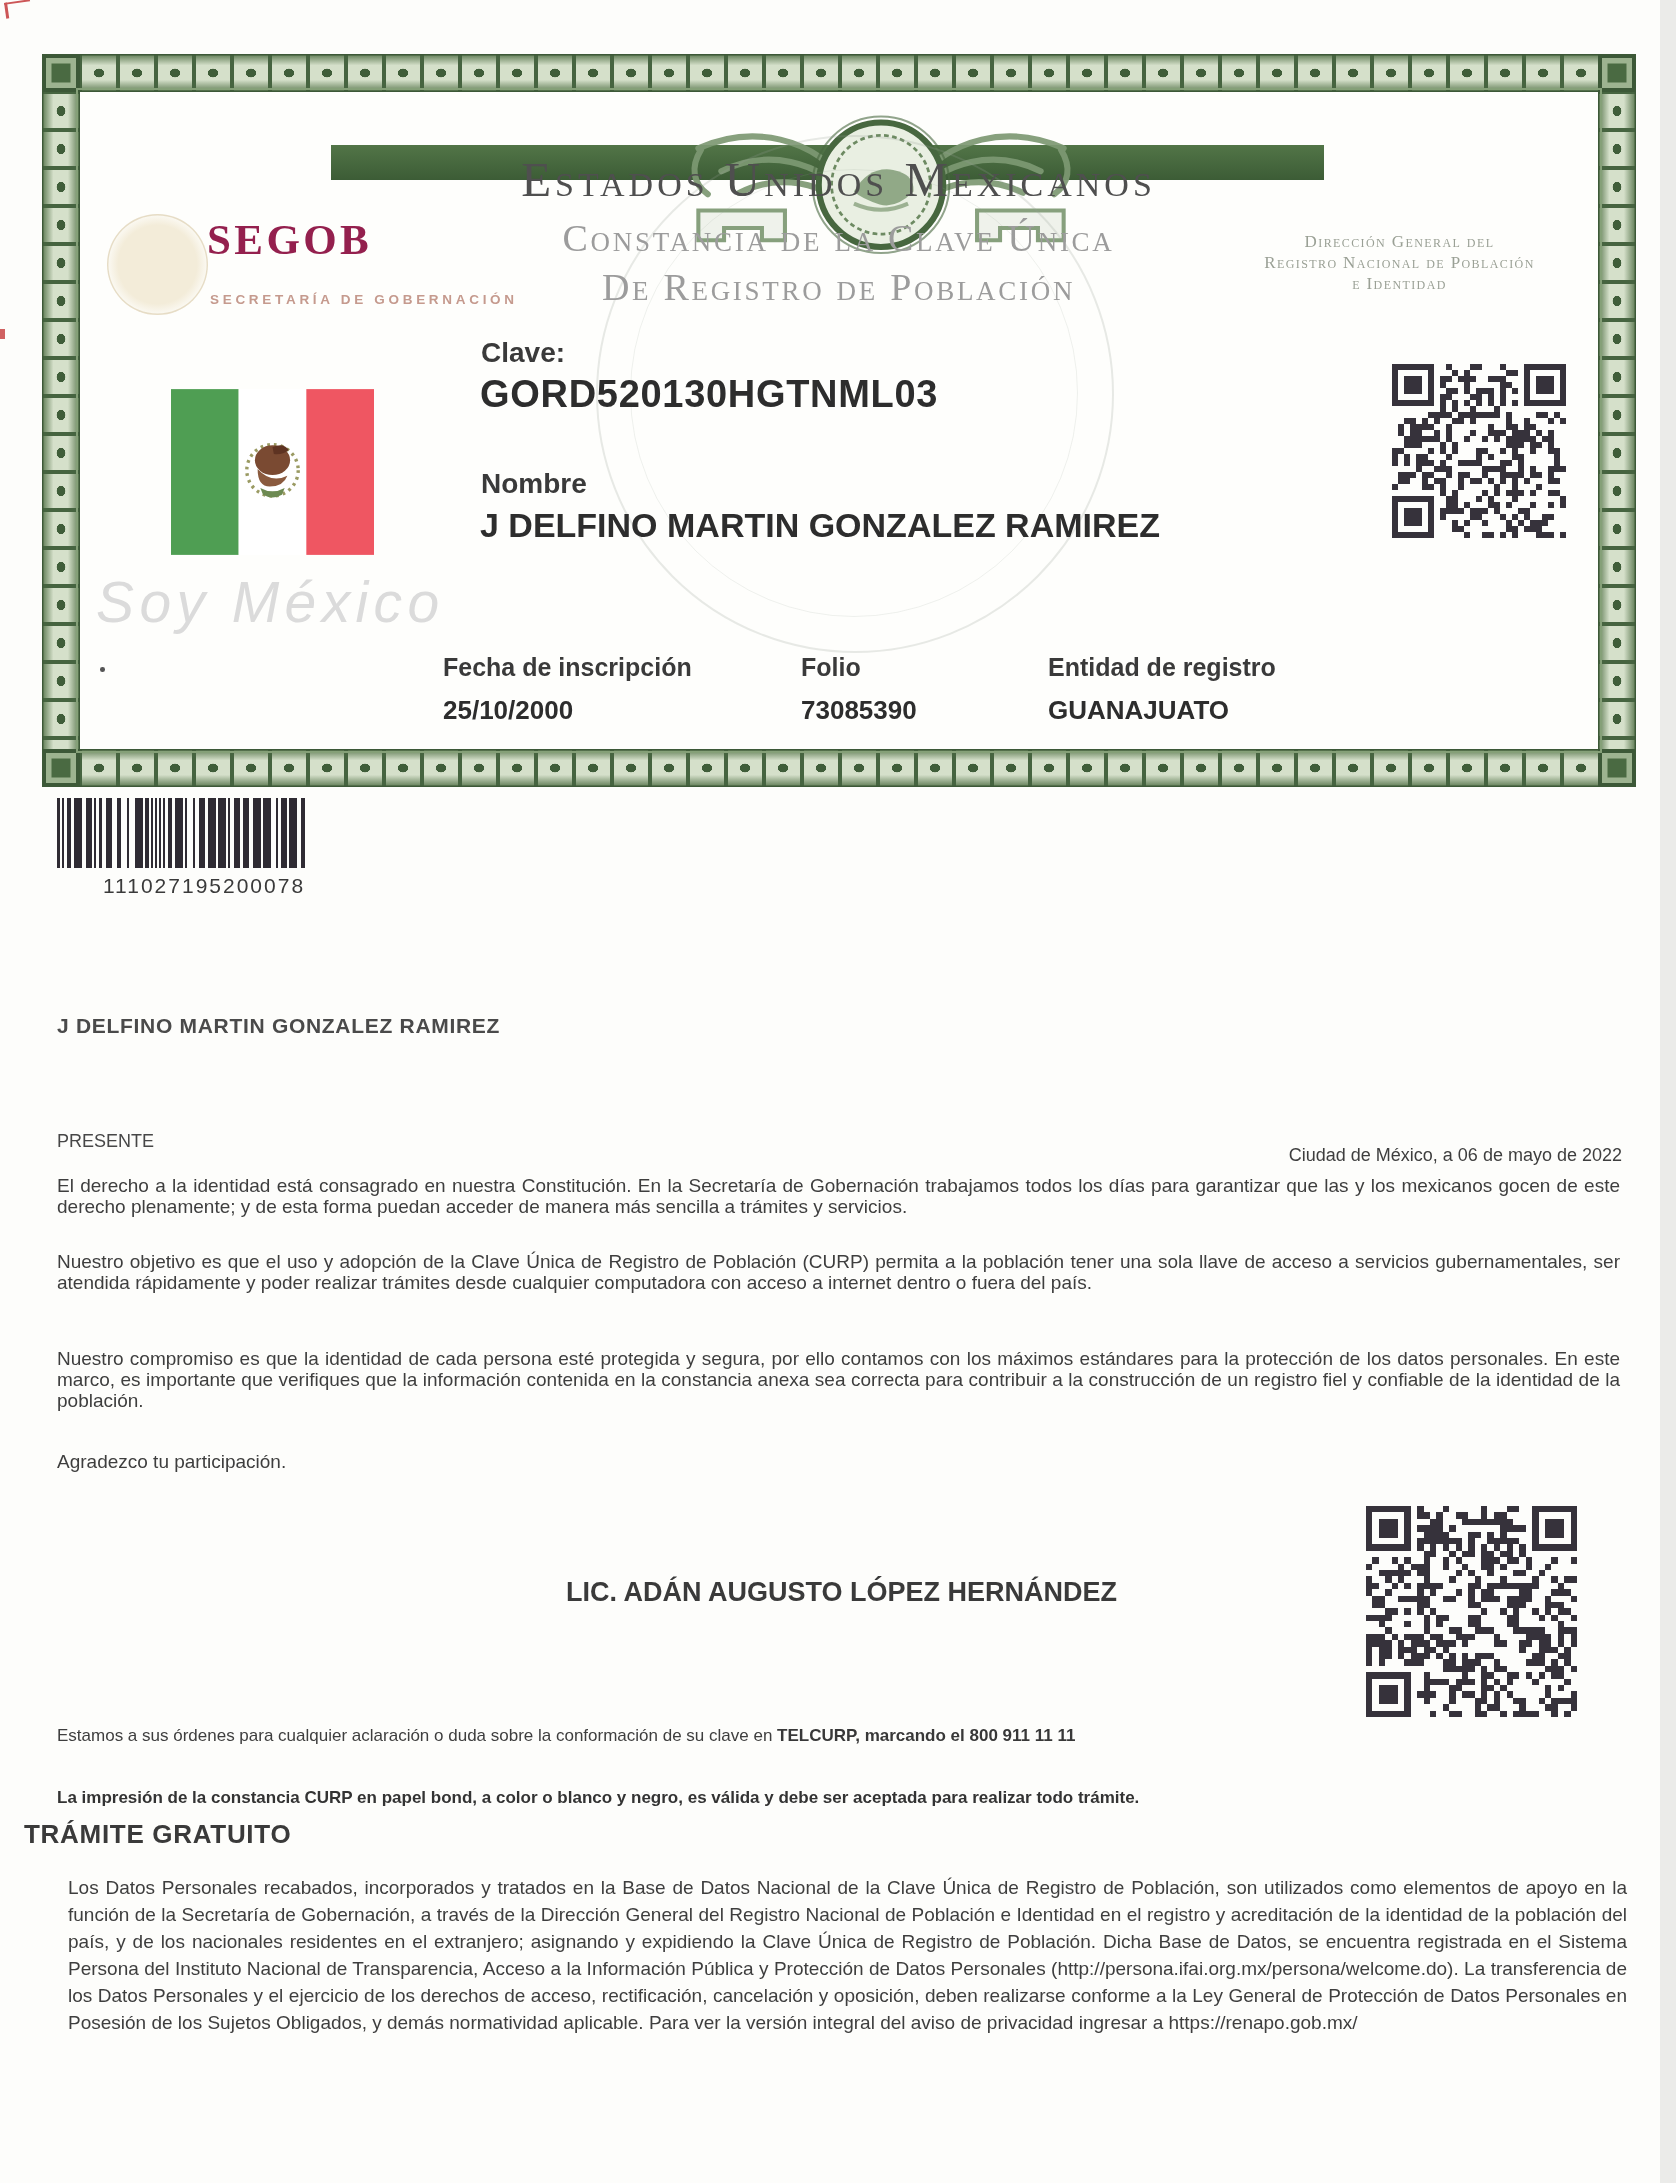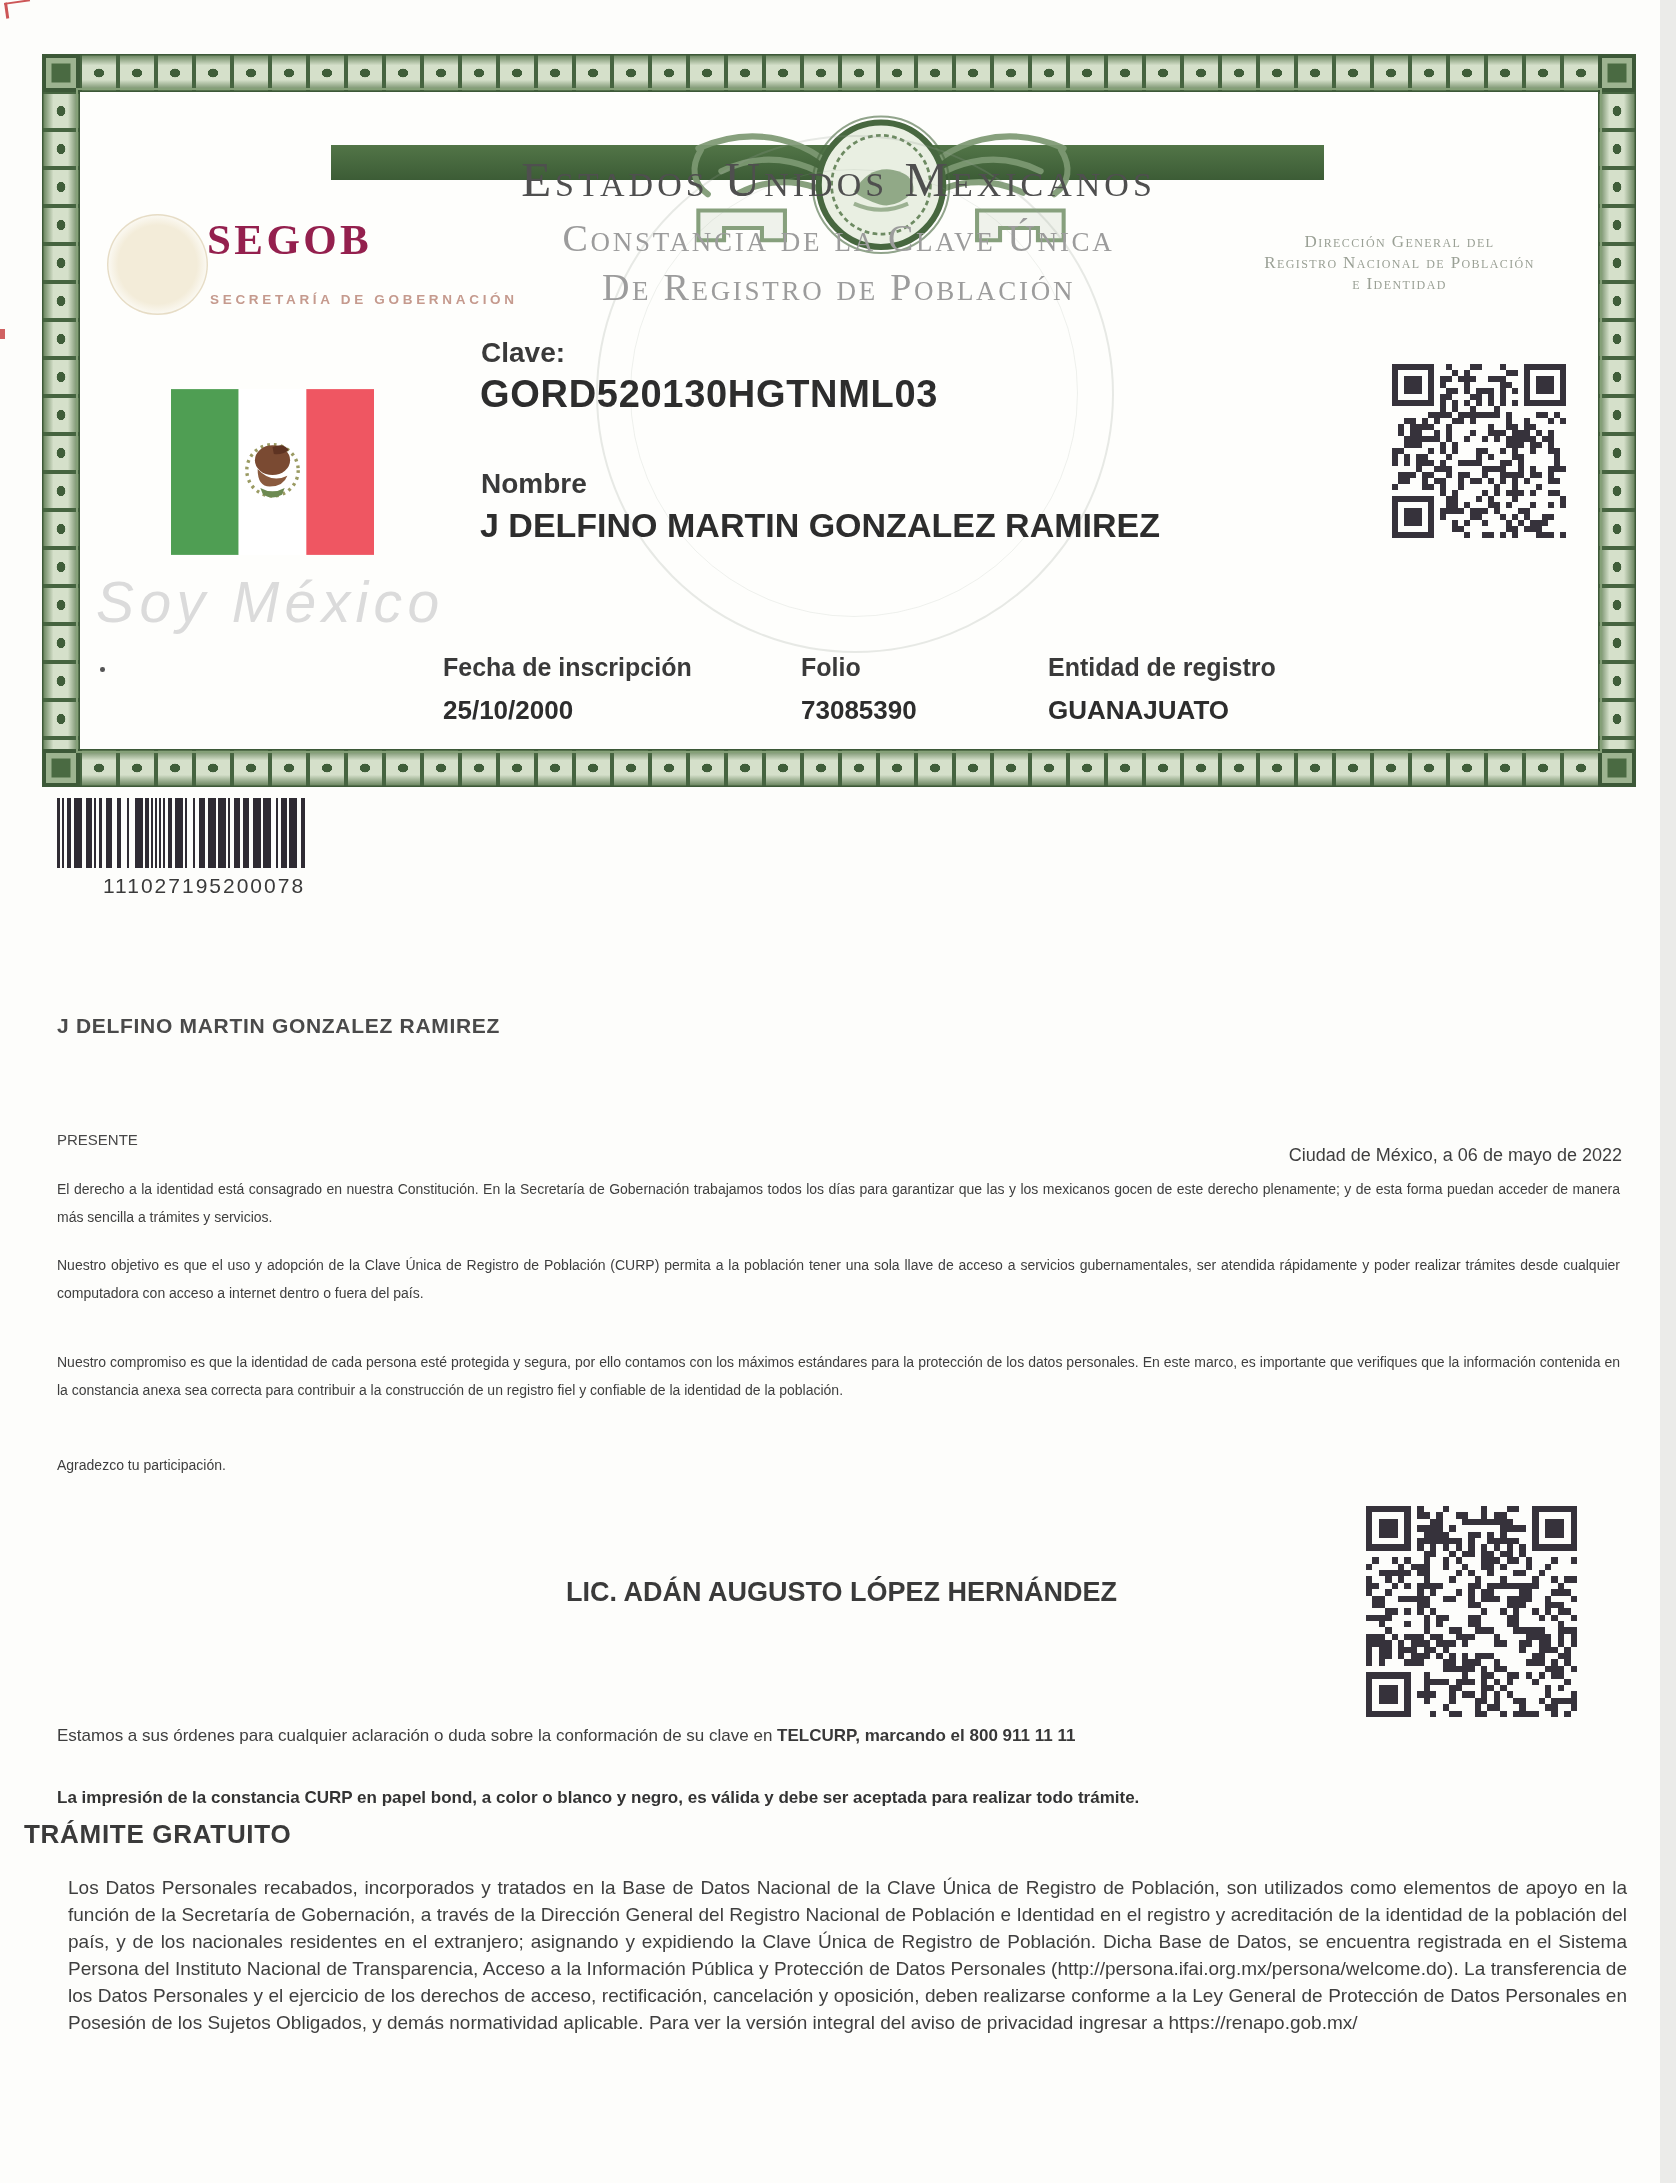--- a/index.html
+++ b/index.html
@@ -68,23 +68,23 @@
   .qr{display:grid;grid-template-columns:repeat(var(--n),1fr);grid-auto-rows:1fr;}
   .qr i{display:block;}
   .qr i.d{background:#36323b;}
   .qr1{left:1392px;top:364px;width:174px;height:174px;}
   .qr2{left:1366px;top:1506px;width:211px;height:211px;}
   .barcode{left:57px;top:798px;width:257px;height:70px;display:flex;align-items:stretch;overflow:hidden;}
   .barcode i{background:#2f2b33;height:100%;flex:none;}
   .barcode-number{left:103px;top:874px;font-size:21px;letter-spacing:2px;color:#3a3a3a;}
 
   
-  .letter-text{font-size:14px;line-height:28px;color:#3e3e3e;text-align:justify;}
+  .letter-text{font-size:19px;line-height:21px;color:#3e3e3e;text-align:justify;}
   .addressee{left:57px;top:1014px;font-size:21px;font-weight:bold;color:#4a4a4a;letter-spacing:0.7px;}
-  .salutation{left:57px;top:1131px;font-size:15px;color:#474747;}
+  .salutation{left:57px;top:1131px;font-size:18px;color:#474747;}
   .dateline{left:1000px;top:1145px;width:622px;text-align:right;font-size:18px;color:#3e3e3e;}
   .p1{left:57px;top:1175px;width:1563px;}
   .p2{left:57px;top:1251px;width:1563px;}
   .p3{left:57px;top:1348px;width:1563px;}
   .p4{left:57px;top:1451px;width:1563px;text-align:left;}
   .sig-name{left:331px;top:1545px;width:1021px;text-align:center;font-size:27px;font-weight:bold;color:#3a3a3a;margin-top:32px;}
   .sig-title{left:331px;top:1619px;width:1021px;text-align:center;font-size:23px;color:#454545;}
   .contact{left:57px;top:1726px;font-size:17px;color:#3e3e3e;text-align:center;}
   .contact b{font-weight:bold;color:#383838;}
   .validity{left:57px;top:1788px;width:1521px;font-size:17px;font-weight:bold;color:#333;}

